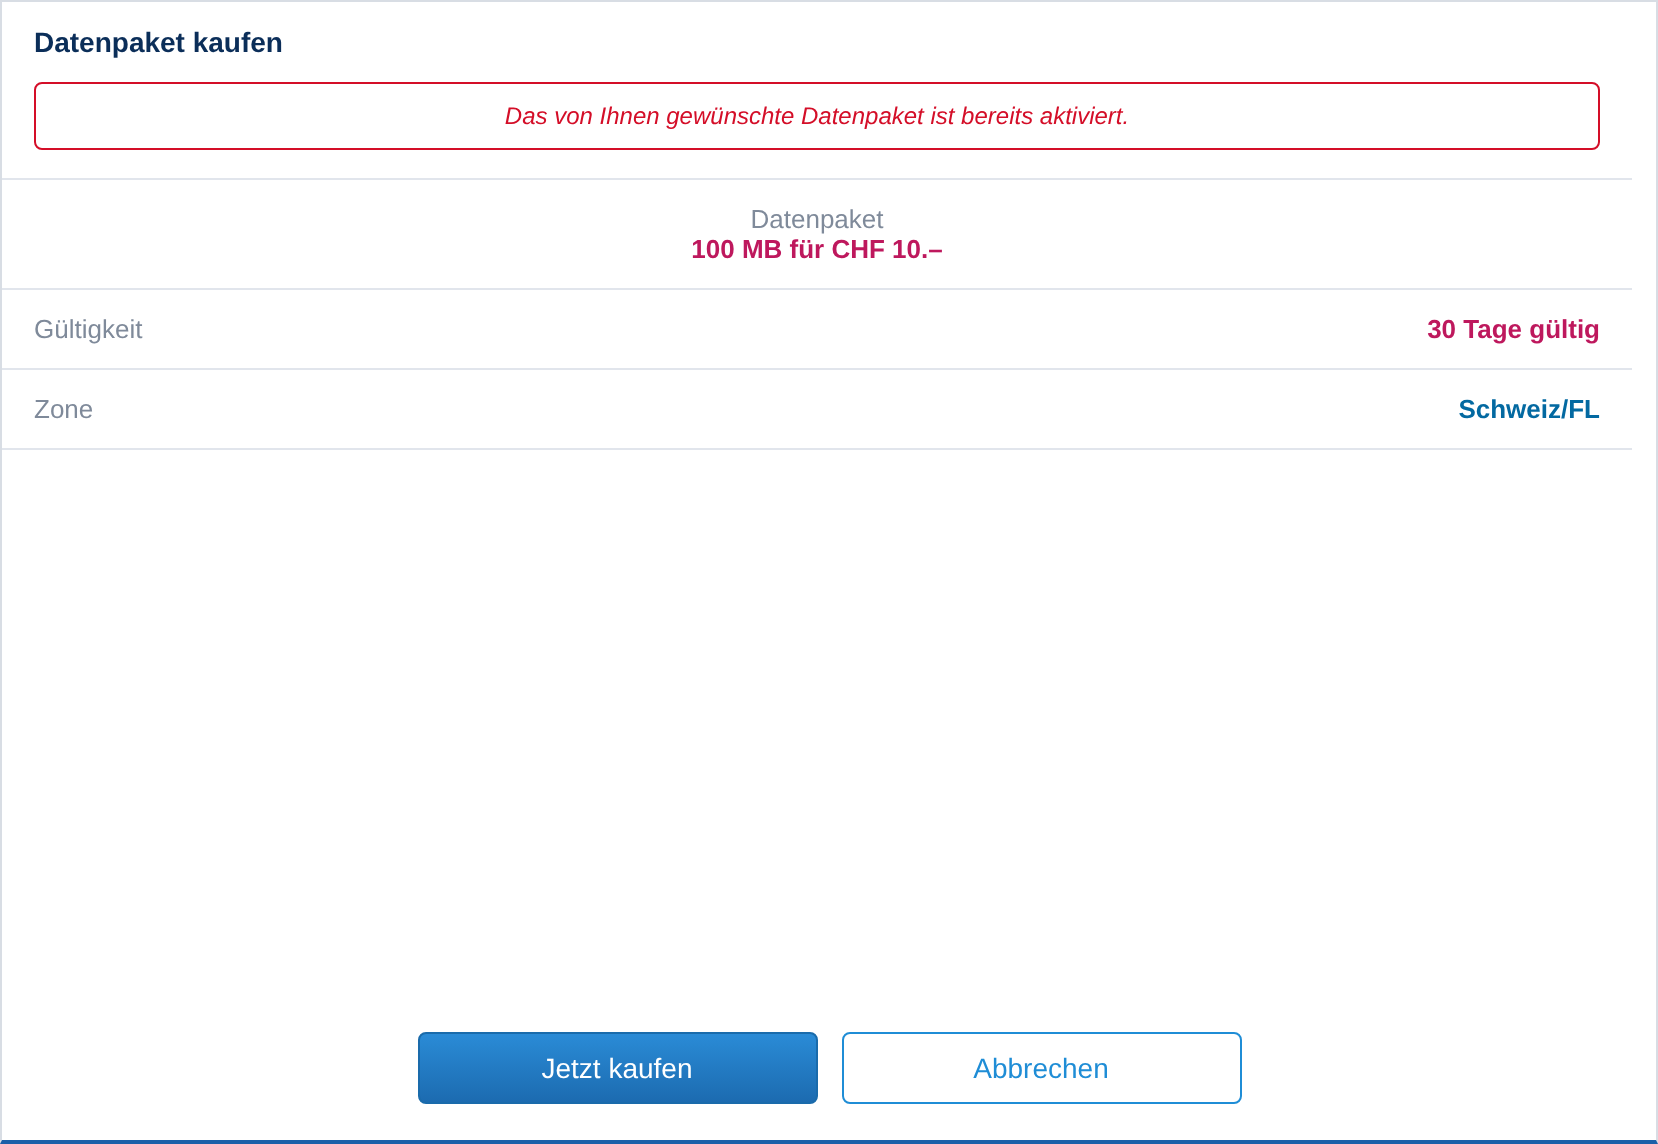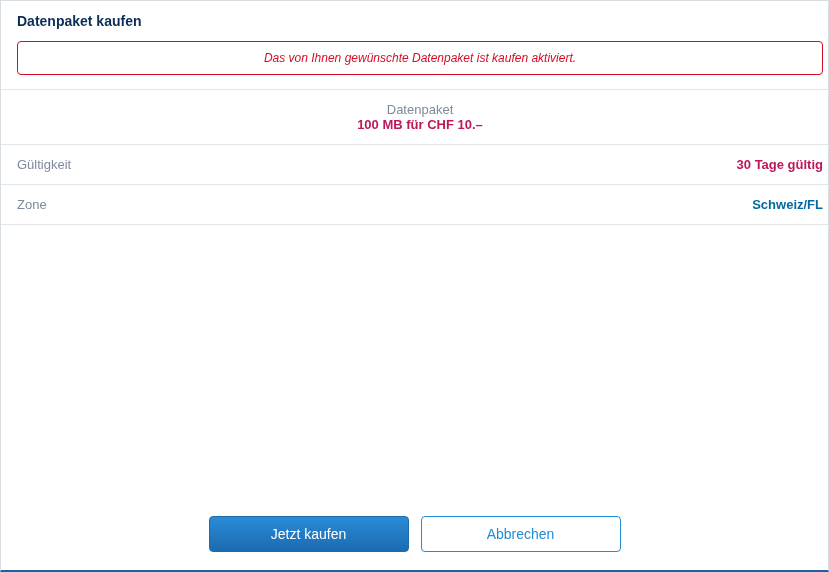--- a/index.html
+++ b/index.html
@@ -13,21 +13,21 @@
       width: 829px;
       height: 572px;
       position: relative;
     }
     .panel {
       width: 829px;
       height: 572px;
       border: 1px solid #d8dde4;
       border-bottom: 2px solid #1b5fa8;
       position: relative;
-      padding: 12px 5px 0 16px;
+      padding: 12px 28px 0 16px;
     }
     .title {
       color: #0b2e59;
       font-size: 14px;
       font-weight: bold;
       margin-bottom: 12px;
     }
     .alert {
       border: 1px solid #d40e28;
       border-radius: 4px;
@@ -97,21 +97,21 @@
       border: 1px solid #1a6bab;
     }
   </style>
 </head>
 <body>
 
 <div class="panel">
   <h1 class="title">Datenpaket kaufen</h1>
 
   <div class="alert">
-    <span>Das von Ihnen gewünschte Datenpaket ist kaufen aktiviert.</span>
+    <span>Das von Ihnen gewünschte Datenpaket ist bereits aktiviert.</span>
   </div>
 
   <div class="rows">
     <div class="row">
       <span class="label">Datenpaket</span>
       <span class="value">100 MB für CHF 10.–</span>
     </div>
     <div class="row">
       <span class="label">Gültigkeit</span>
       <span class="value">30 Tage gültig</span>

